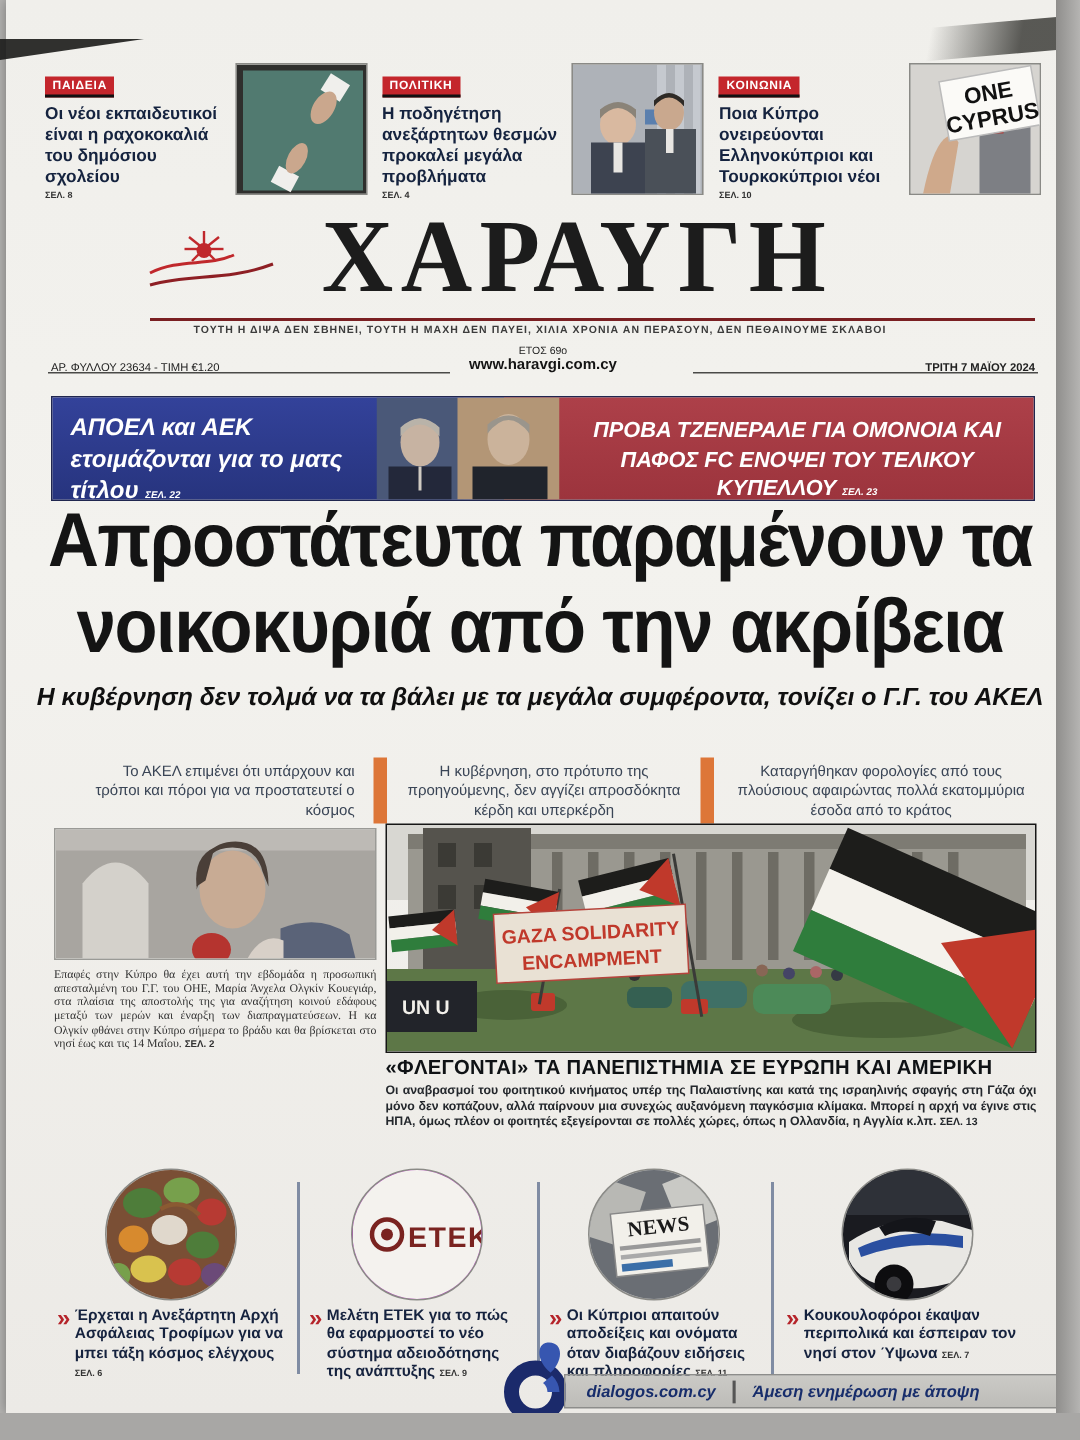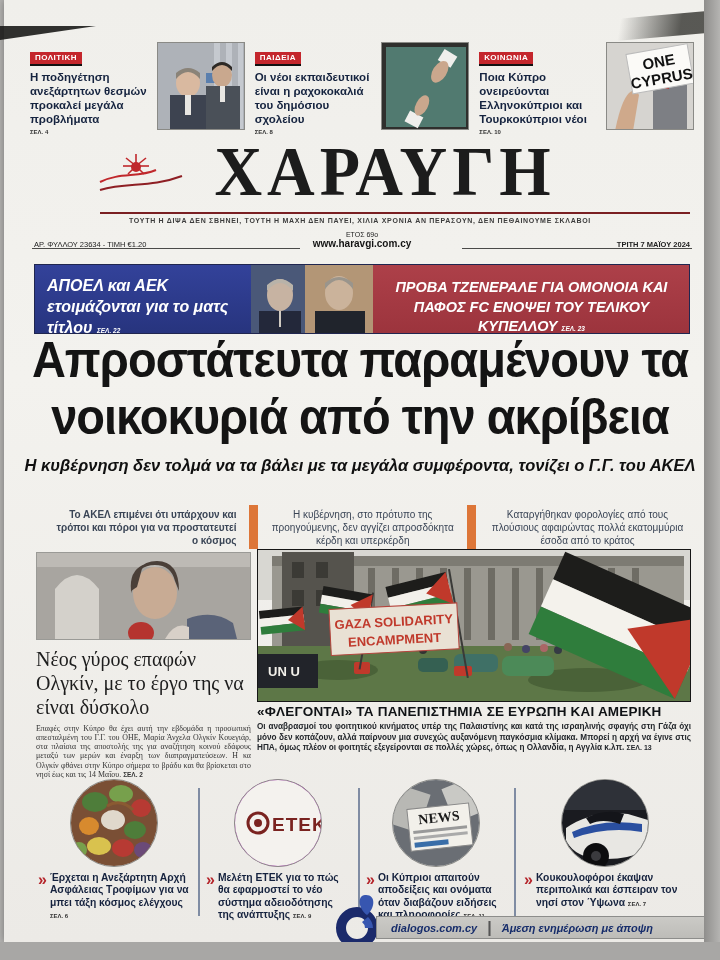--- a/index.html
+++ b/index.html
@@ -62,21 +62,21 @@
   .lead-headline { position:absolute; left:20px; right:20px; top:336px; text-align:center;
     font-size:47px; font-weight:bold; line-height:1.12; letter-spacing:-1px; color:#141414;
     transform:scaleY(1.08); }
   .lead-subhead { position:absolute; left:20px; right:20px; top:456px; text-align:center;
     font-size:16.5px; font-weight:bold; color:#101010;font-style:italic; }
   .lead-readmore { position:absolute; left:0; right:0; top:488px; text-align:center;
     font-size:7.5px; font-weight:bold; letter-spacing:1px; color:#8e2025; }
   .lead-points { position:absolute; left:54px; right:34px; top:501px; height:52px;
     display:flex; align-items:center; }
   .point { font-size:10px; line-height:1.3; color:#3a4556; }
-  .p1 { flex:1; text-align:right;font-weight:bold; }
+  .p1 { flex:1; text-align:right; }
   .p2 { flex:1; text-align:center; }
   .p3 { flex:1.08; text-align:center; }
   .pbar { width:9px; height:44px; background:#dd7638; margin:0 13px; flex:0 0 9px; }
 
   
   .olguin { position:absolute; left:36px; top:552px; width:215px; }
   .olguin-photo { width:215px; height:88px; border:1px solid #9a9a96; overflow:hidden; }
   .olguin-headline { margin-top:7px; font-family:"Liberation Serif", serif; font-size:20px;
     line-height:1.2; color:#1d1d1d; font-weight:500; }
   .olguin-body { margin-top:5px; font-family:"Liberation Serif", serif; font-size:7.9px;
@@ -119,20 +119,41 @@
 </style>
 </head>
 <body>
 
 <div class="stage">
   <div class="paper"></div>
   <div class="corner-tl"></div>
   <div class="corner-tr"></div>
 
   <div class="teasers">
+    <div class="teaser">
+      <div class="tz-body">
+        <span class="tz-label">ΠΑΙΔΕΙΑ</span>
+        <div class="tz-headline">Οι νέοι εκπαιδευτικοί είναι η ραχοκοκαλιά του δημόσιου σχολείου</div>
+        <div class="tz-ref">ΣΕΛ. 8</div>
+      </div>
+      <div class="tz-img">
+        <svg width="88" height="88" viewBox="0 0 88 88">
+          <rect x="0" y="0" width="88" height="88" fill="#2f2f2d"></rect>
+          <rect x="4" y="4" width="80" height="80" fill="#517a70"></rect>
+          <g transform="rotate(32 62 22)">
+              <rect x="54" y="8" width="15" height="13" fill="#f0efec"></rect>
+              <ellipse cx="62" cy="30" rx="7" ry="12" fill="#caa78d"></ellipse>
+            </g>
+          <g transform="rotate(28 38 66)">
+              <rect x="30" y="72" width="15" height="12" fill="#f0efec"></rect>
+              <ellipse cx="38" cy="62" rx="6" ry="11" fill="#caa78d"></ellipse>
+            </g>
+        </svg>
+      </div>
+    </div>
     <div class="teaser">
       <div class="tz-body">
         <span class="tz-label">ΠΟΛΙΤΙΚΗ</span>
         <div class="tz-headline">Η ποδηγέτηση ανεξάρτητων θεσμών προκαλεί μεγάλα προβλήματα</div>
         <div class="tz-ref">ΣΕΛ. 4</div>
       </div>
       <div class="tz-img">
         <svg width="88" height="88" viewBox="0 0 88 88">
           <rect width="88" height="88" fill="#aeb2b8"></rect>
           <rect x="56" y="0" width="6" height="88" fill="#c5c9cf"></rect>
@@ -140,41 +161,20 @@
             <rect x="80" y="0" width="5" height="88" fill="#c5c9cf"></rect>
           <rect x="48" y="30" width="16" height="10" fill="#5a7fae"></rect>
           <ellipse cx="30" cy="40" rx="12" ry="14" fill="#d9b9a0"></ellipse>
             <path d="M18 36 Q30 22 42 36 L42 30 Q30 20 18 30 Z" fill="#8a8378"></path>
           <rect x="12" y="52" width="36" height="36" fill="#3d4350"></rect>
             <rect x="27" y="52" width="6" height="20" fill="#e8e6e2"></rect>
           <ellipse cx="64" cy="32" rx="10" ry="12" fill="#c9a88e"></ellipse>
             <path d="M54 28 Q64 16 74 28 L74 24 Q64 14 54 24 Z" fill="#2e2a26"></path>
           <rect x="48" y="43" width="34" height="45" fill="#4a5058"></rect>
             <rect x="62" y="43" width="5" height="16" fill="#e8e6e2"></rect>
-        </svg>
-      </div>
-    </div>
-    <div class="teaser">
-      <div class="tz-body">
-        <span class="tz-label">ΠΑΙΔΕΙΑ</span>
-        <div class="tz-headline">Οι νέοι εκπαιδευτικοί είναι η ραχοκοκαλιά του δημόσιου σχολείου</div>
-        <div class="tz-ref">ΣΕΛ. 8</div>
-      </div>
-      <div class="tz-img">
-        <svg width="88" height="88" viewBox="0 0 88 88">
-          <rect x="0" y="0" width="88" height="88" fill="#2f2f2d"></rect>
-          <rect x="4" y="4" width="80" height="80" fill="#517a70"></rect>
-          <g transform="rotate(32 62 22)">
-              <rect x="54" y="8" width="15" height="13" fill="#f0efec"></rect>
-              <ellipse cx="62" cy="30" rx="7" ry="12" fill="#caa78d"></ellipse>
-            </g>
-          <g transform="rotate(28 38 66)">
-              <rect x="30" y="72" width="15" height="12" fill="#f0efec"></rect>
-              <ellipse cx="38" cy="62" rx="6" ry="11" fill="#caa78d"></ellipse>
-            </g>
         </svg>
       </div>
     </div>
     <div class="teaser">
       <div class="tz-body">
         <span class="tz-label">ΚΟΙΝΩΝΙΑ</span>
         <div class="tz-headline">Ποια Κύπρο ονειρεύονται Ελληνοκύπριοι και Τουρκοκύπριοι νέοι</div>
         <div class="tz-ref">ΣΕΛ. 10</div>
       </div>
       <div class="tz-img">
@@ -267,21 +267,20 @@
         <path d="M18 86 L18 36 Q40 8 62 36 L62 86 Z" fill="#d4d1cb"></path>
         <rect x="0" y="0" width="213" height="14" fill="#bdbab5"></rect>
         <ellipse cx="118" cy="40" rx="22" ry="26" fill="#c8ab94"></ellipse>
         <path d="M94 40 Q96 8 120 8 Q142 8 142 38 L138 28 Q134 12 118 12 Q100 12 98 30 Z" fill="#4a3f38"></path>
         <path d="M94 38 Q92 18 106 12 L100 34 Z" fill="#4a3f38"></path>
         <ellipse cx="104" cy="80" rx="13" ry="11" fill="#b5342f"></ellipse>
         <path d="M150 86 L150 66 Q176 56 196 70 L200 86 Z" fill="#5a6378"></path>
         <path d="M128 86 Q138 68 152 74 L152 86 Z" fill="#d8d0c8"></path>
       </svg>
     </div>
-    <div class="olguin-headline">Νέος γύρος επαφών Ολγκίν, με το έργο της να είναι δύσκολο</div>
     <div class="olguin-body">
       <span>Επαφές στην Κύπρο θα έχει αυτή την εβδομάδα η προσωπική απεσταλμένη του Γ.Γ. του ΟΗΕ, Μαρία Άνχελα Ολγκίν Κουεγιάρ, στα πλαίσια της αποστολής της για αναζήτηση κοινού εδάφους μεταξύ των μερών και έναρξη των διαπραγματεύσεων. Η κα Ολγκίν φθάνει στην Κύπρο σήμερα το βράδυ και θα βρίσκεται στο νησί έως και τις 14 Μαΐου.</span>
       <span class="olguin-ref">ΣΕΛ. 2</span>
     </div>
   </div>
 
   <div class="mainphoto">
     <svg width="432" height="151" viewBox="0 0 432 151">
       <rect width="432" height="50" fill="#d8d7d2"></rect>
       <rect x="14" y="6" width="412" height="92" fill="#9a9890"></rect>

